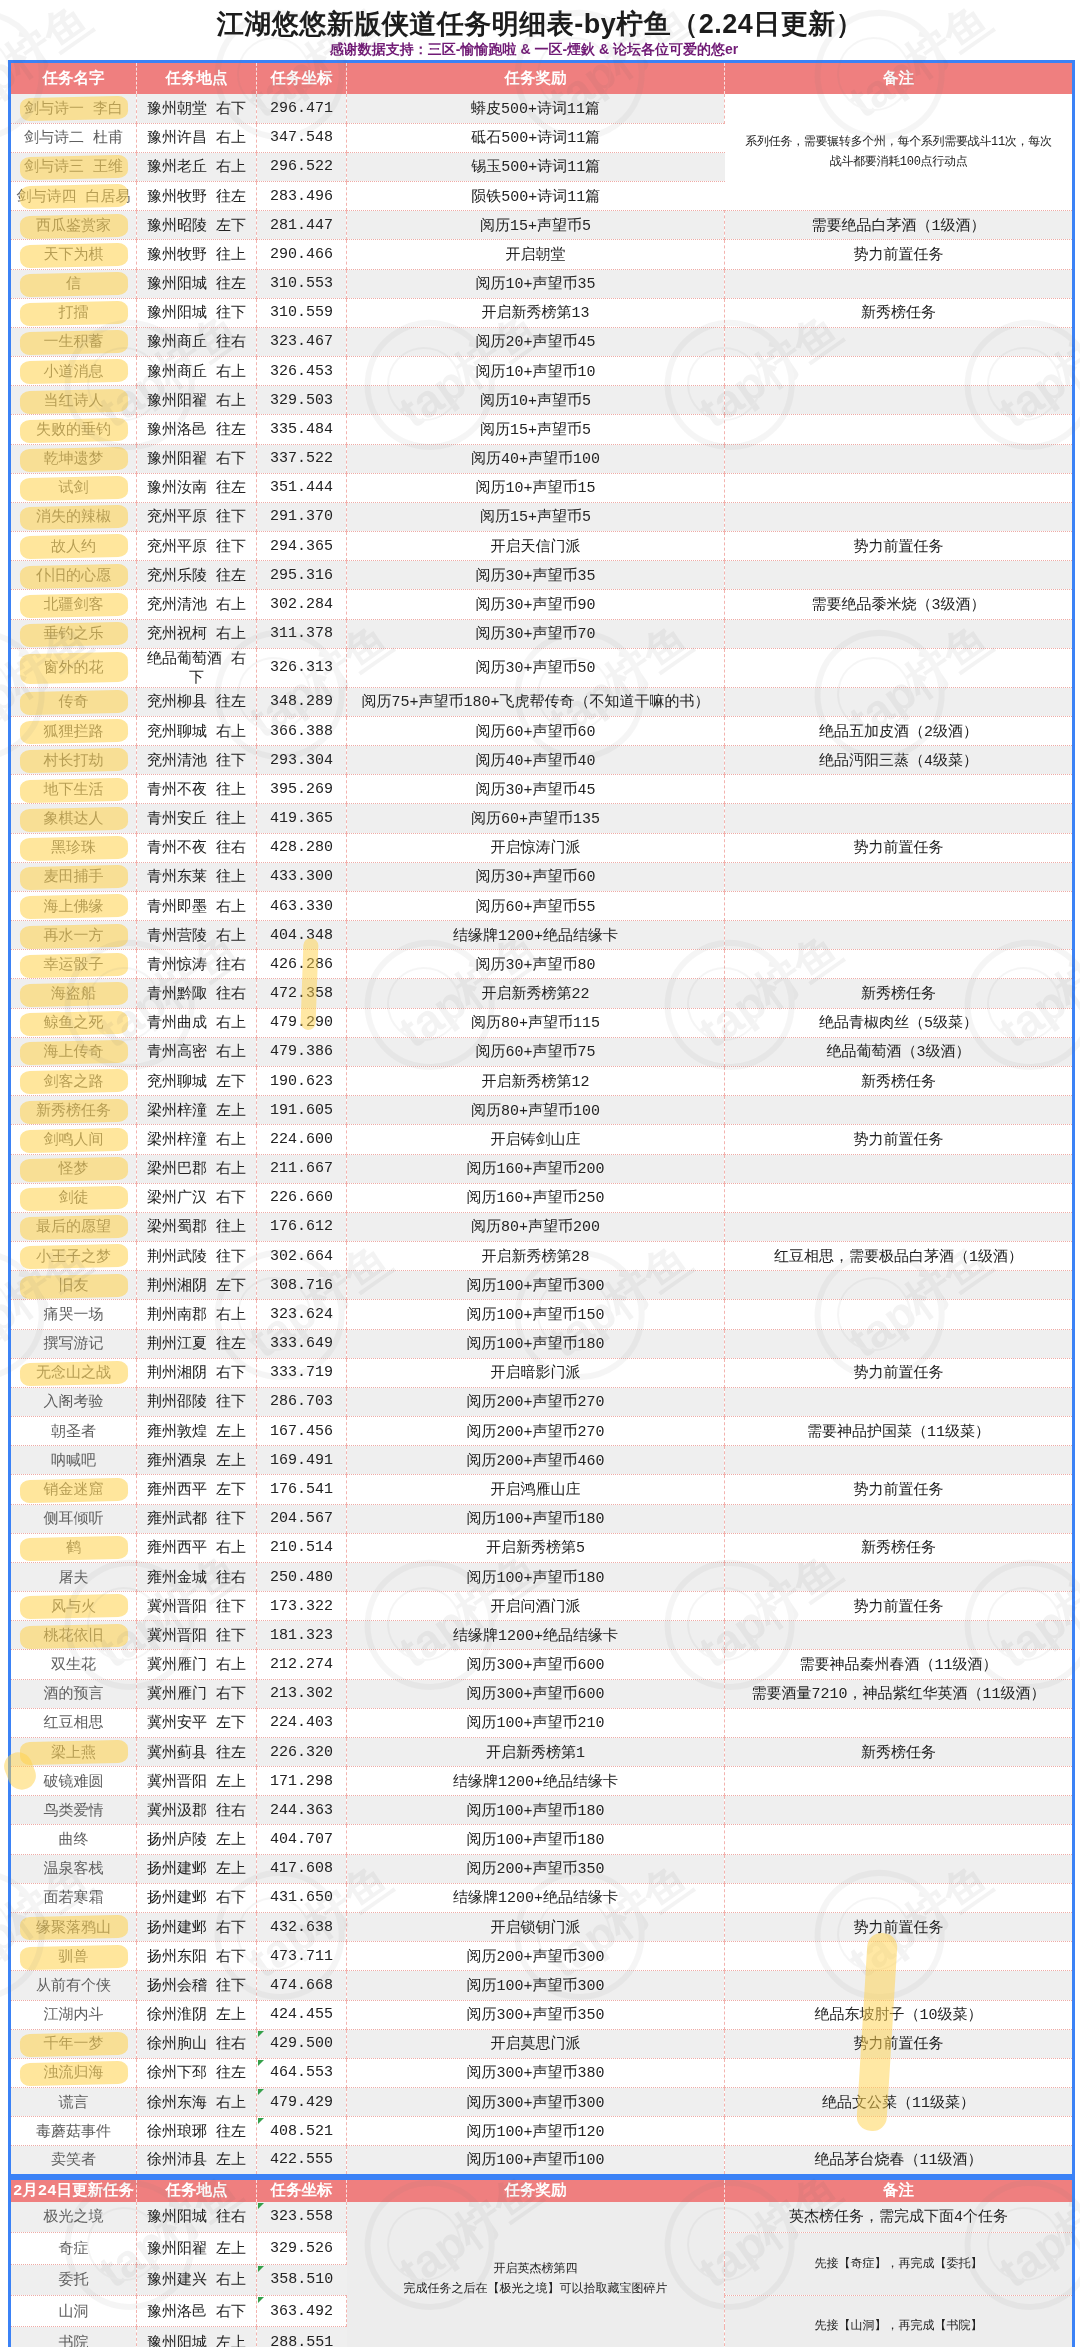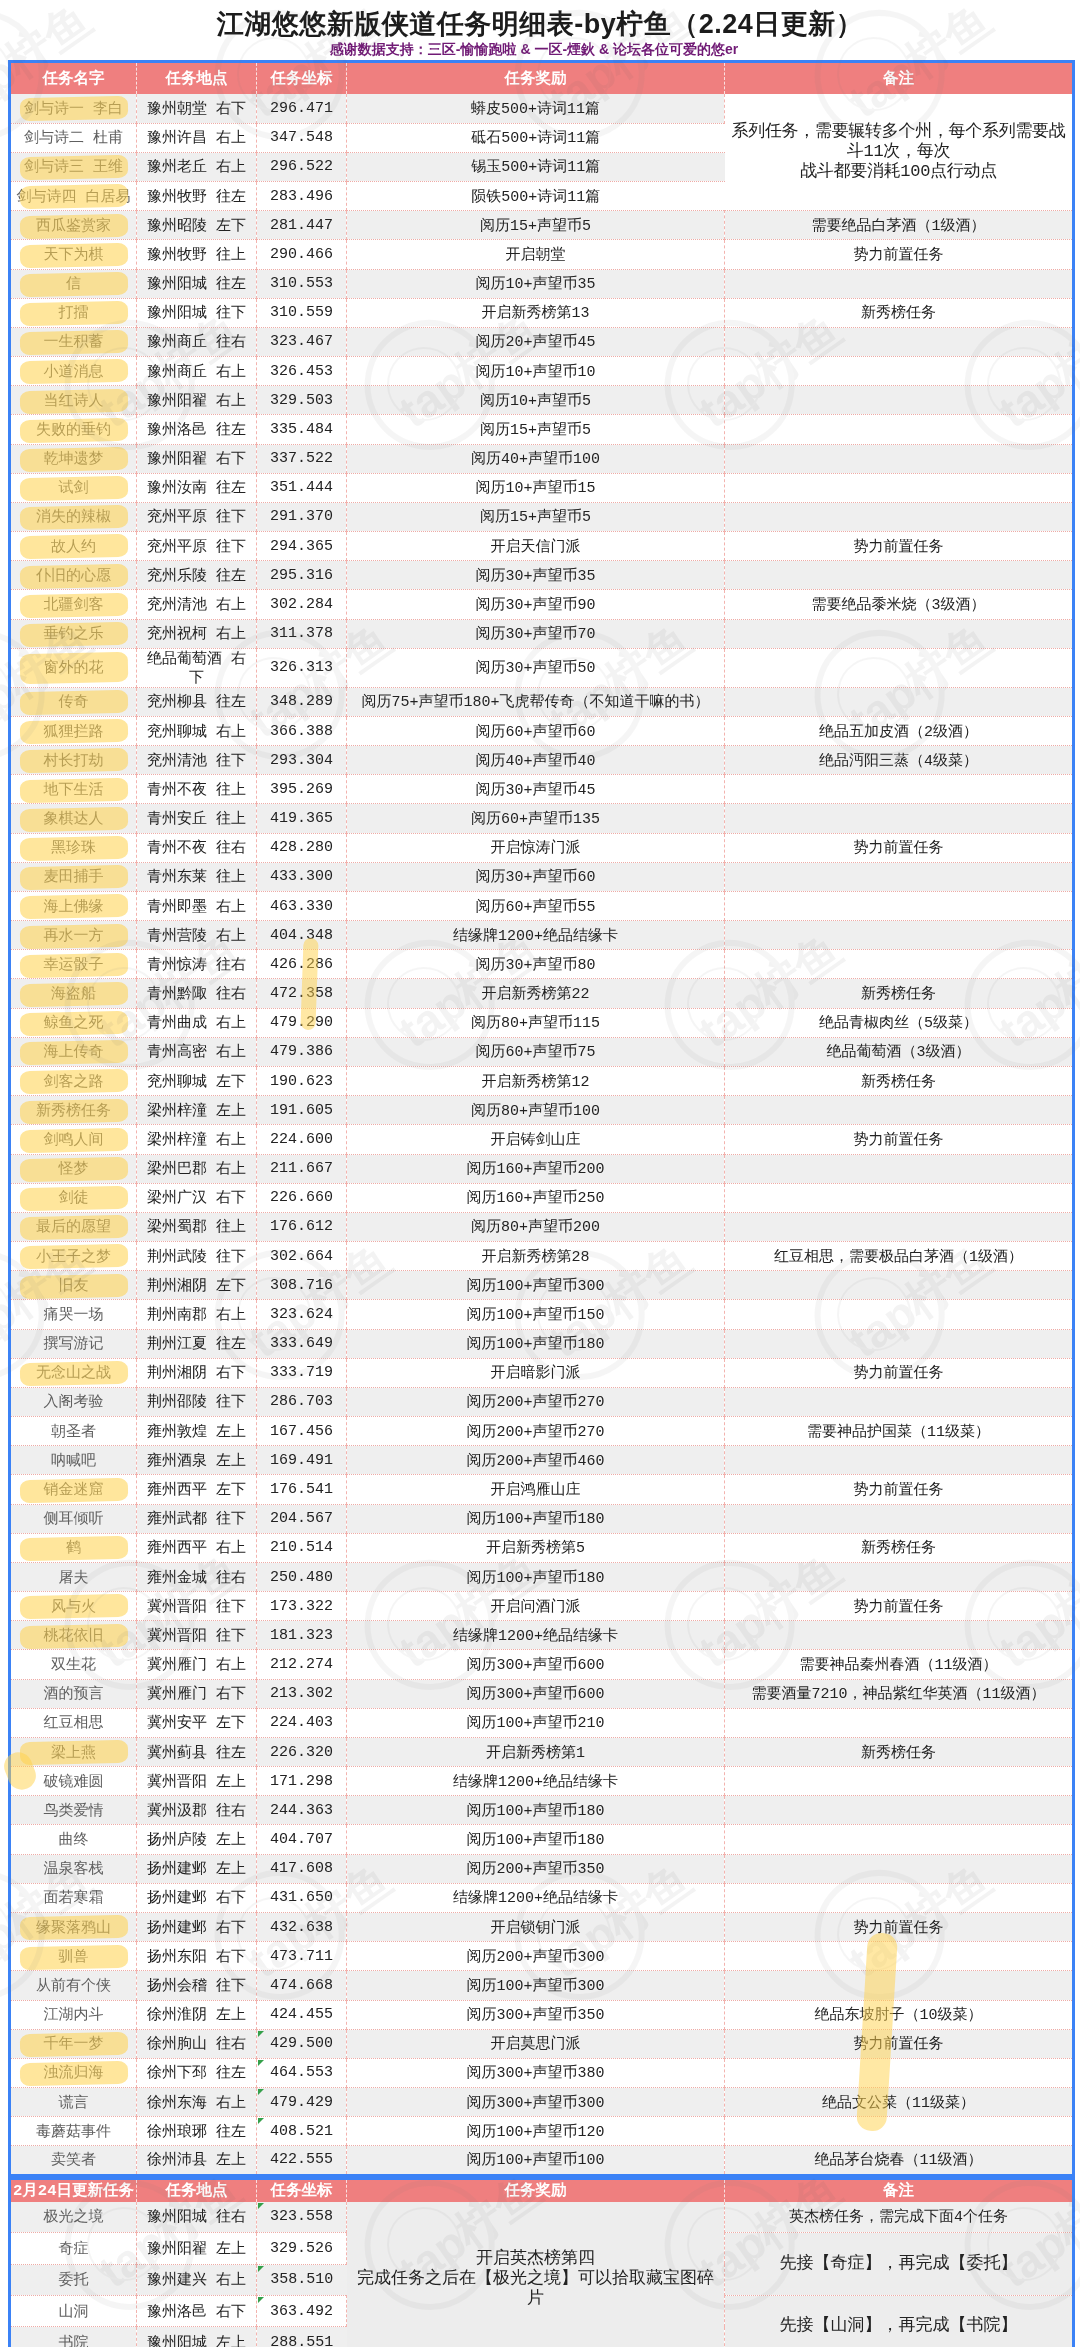--- a/index.html
+++ b/index.html
@@ -26,21 +26,21 @@
   .t-update th{height:22px;}
   td{padding:0 3px;text-align:center;vertical-align:middle;font-size:15px;color:#222;
      border-right:1px dashed #f3b3ae;border-bottom:1px dotted #eeaba6;
      overflow:hidden;}
   td:last-child{border-right:none;}
   .t-main tbody tr{height:29.18px;}
   .t-update tbody tr{height:31.3px;}
   tbody tr.odd td{background:#efefef;}
   tbody tr.even td{background:#ffffff;}
   td.c-name{color:#5f5f5f;}
-  td.merged{white-space:pre-line;font-size:17px;line-height:20px;}
+  td.merged{white-space:pre-line;font-size:12px;line-height:20px;}
   .t-main td.merged{background:#fff !important;letter-spacing:-.3px;}
   .t-update td.merged{background:#ededed !important;}
 
   
   td.hl{position:relative;}
   td.hl::before{content:"";position:absolute;left:7%;right:7%;top:12%;bottom:8%;
      background:var(--hl-color);opacity:.55;border-radius:10px/8px;
      transform:rotate(-1.2deg);pointer-events:none;}
 
   

